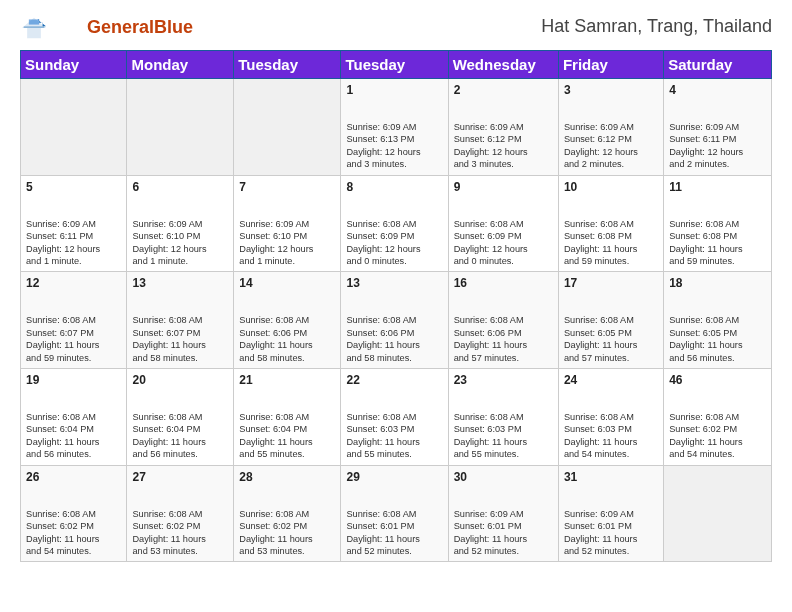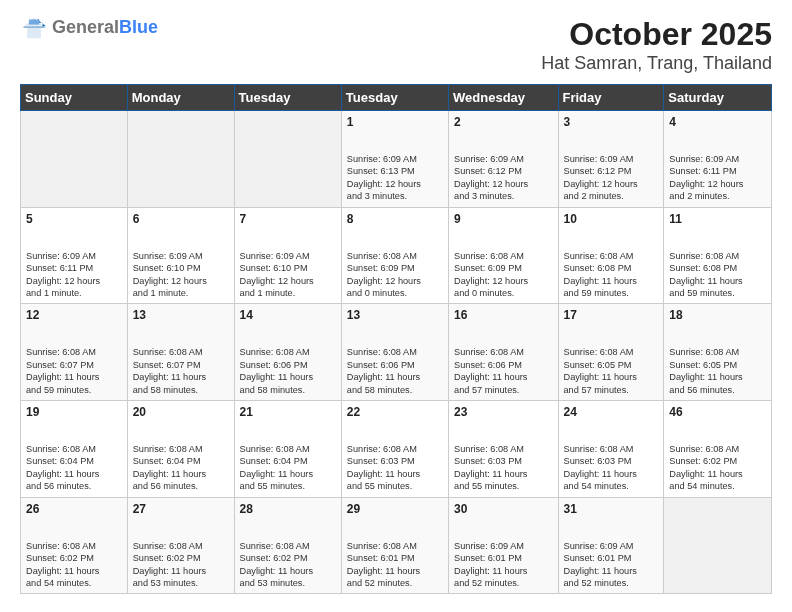--- a/index.html
+++ b/index.html
@@ -23,22 +23,22 @@
     }
     .logo {
       display: flex;
       align-items: center;
       gap: 4px;
     }
     .logo-text {
       font-size: 18px;
       line-height: 1.1;
     }
-    .logo-general { color: #737373; font-weight: bold; }
-    .logo-blue { color: #3b82f6; font-weight: bold; }
+    .logo-general { color: #c2410c; font-weight: bold; margin-left: 35px; }
+    .logo-blue { color: #c2410c; font-weight: bold; }
     .logo-icon {
       width: 28px;
       height: 24px;
     }
     .title-block {
       text-align: right;
     }
     .month-title {
       font-size: 32px;
       font-weight: bold;
@@ -47,25 +47,25 @@
     .subtitle {
       font-size: 18px;
       color: #444;
     }
     .calendar {
       width: 100%;
       border-collapse: collapse;
       font-size: 10px;
     }
     .calendar thead th {
-      background: #404040;
+      background: #6d28d9;
       color: #fff;
       padding: 5px 4px;
       text-align: left;
-      font-size: 13px;
+      font-size: 15px;
       font-weight: bold;
       border: 1px solid #1a5a9a;
     }
     .calendar tbody td {
       border: 1px solid #ccc;
       vertical-align: top;
       padding: 4px 5px;
       width: 113px;
       height: 80px;
       background: #fff;
@@ -105,21 +105,20 @@
         <path d="M10 10 L22 10 L22 4 L10 4 Z" fill="#2a7dd4" opacity="0.6"></path>
         <rect x="4" y="12" width="24" height="2" fill="#1a6bb5" opacity="0.4"></rect>
       </svg>
       <div class="logo-text">
         <div>
           <span class="logo-general">General</span><span class="logo-blue">Blue</span>
         </div>
       </div>
     </div>
     <div class="title-block">
-      <div class="month-title">October 2025</div>
       <div class="subtitle">Hat Samran, Trang, Thailand</div>
     </div>
   </div>
 
   <table class="calendar">
     <thead>
       <tr>
       <th>Sunday</th>
           <th>Monday</th>
           <th>Tuesday</th>

